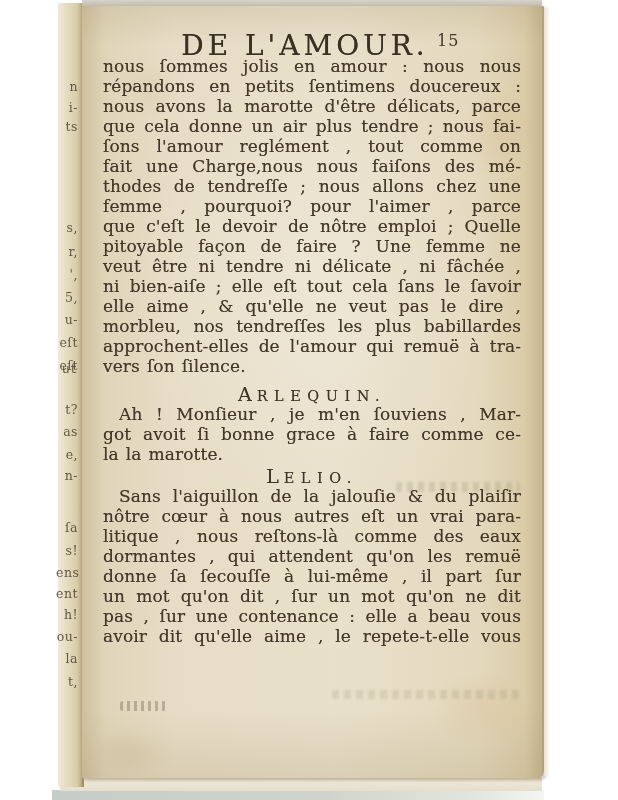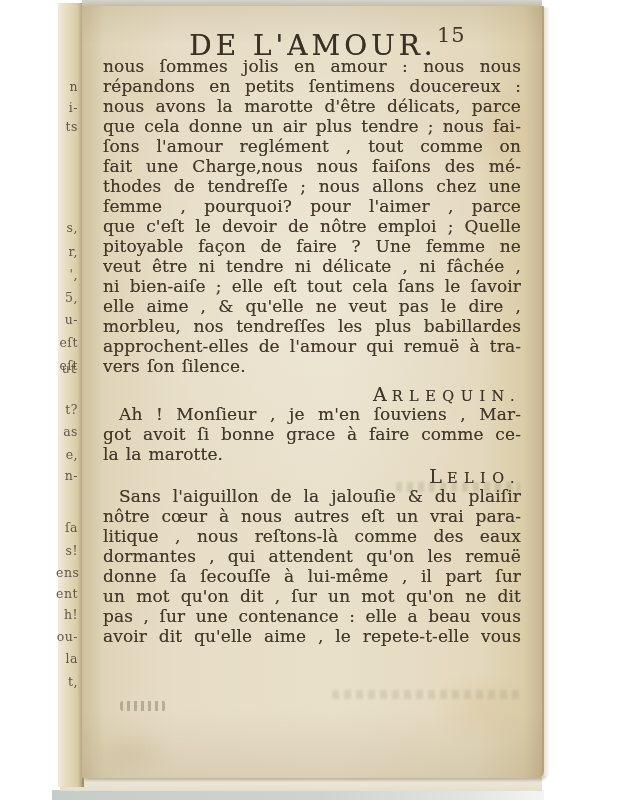--- a/index.html
+++ b/index.html
@@ -50,34 +50,34 @@
   .ghost.g2 { left:332px; top:690px; width:188px; height:9px;
     background:repeating-linear-gradient(90deg, rgba(125,128,96,0.16) 0 7px, rgba(0,0,0,0) 7px 12px); }
   .ghost.g3 { left:120px; top:701px; width:46px; height:10px; filter:blur(0.6px);
     background:repeating-linear-gradient(90deg, rgba(95,90,72,0.35) 0 3px, rgba(0,0,0,0) 3px 7px); }
 
   
   .edge-frag { position:absolute; left:56px; width:22px; text-align:right;
     font-size:12.5px; line-height:13px; color:#4d4131; opacity:0.85; letter-spacing:0.5px; }
 
   
-  .header-title { position:absolute; left:104px; top:31px; width:418px; text-align:center;
+  .header-title { position:absolute; left:96px; top:31px; width:418px; text-align:center;
     font-size:28px; line-height:30px; letter-spacing:4px; color:#3a3023;
     text-shadow:0 0 0.5px rgba(58,48,35,0.7); }
-  .page-number { position:absolute; left:437px; top:24px; font-size:21px; line-height:22px;
+  .page-number { position:absolute; left:437px; top:30px; font-size:16px; line-height:22px;
     color:#43372a; letter-spacing:1px; }
 
   
   .text-block { position:absolute; left:103px; top:56px; width:418px; color:#433729;
     text-shadow:0 0 0.4px rgba(62,50,34,0.55); }
   .line { font-size:17px; line-height:20px; height:20px; letter-spacing:0.1px; word-spacing:1.5px;
     text-align:justify; text-align-last:justify; }
   .line.end { text-align-last:left; }
   .line.indent { text-indent:16px; }
-  .speaker { font-size:14.5px; line-height:20px; height:20px; text-align:right;
+  .speaker { font-size:14.5px; line-height:20px; height:20px; text-align:center;
     letter-spacing:6.5px; color:#3e3326; }
   .speaker::first-letter { font-size:19px; letter-spacing:5px; }
   .speaker.sp1 { margin-top:8px; }
   .speaker.sp2 { margin-top:2px; }
 </style>
 </head>
 <body>
 
 <div class="photo">
 

